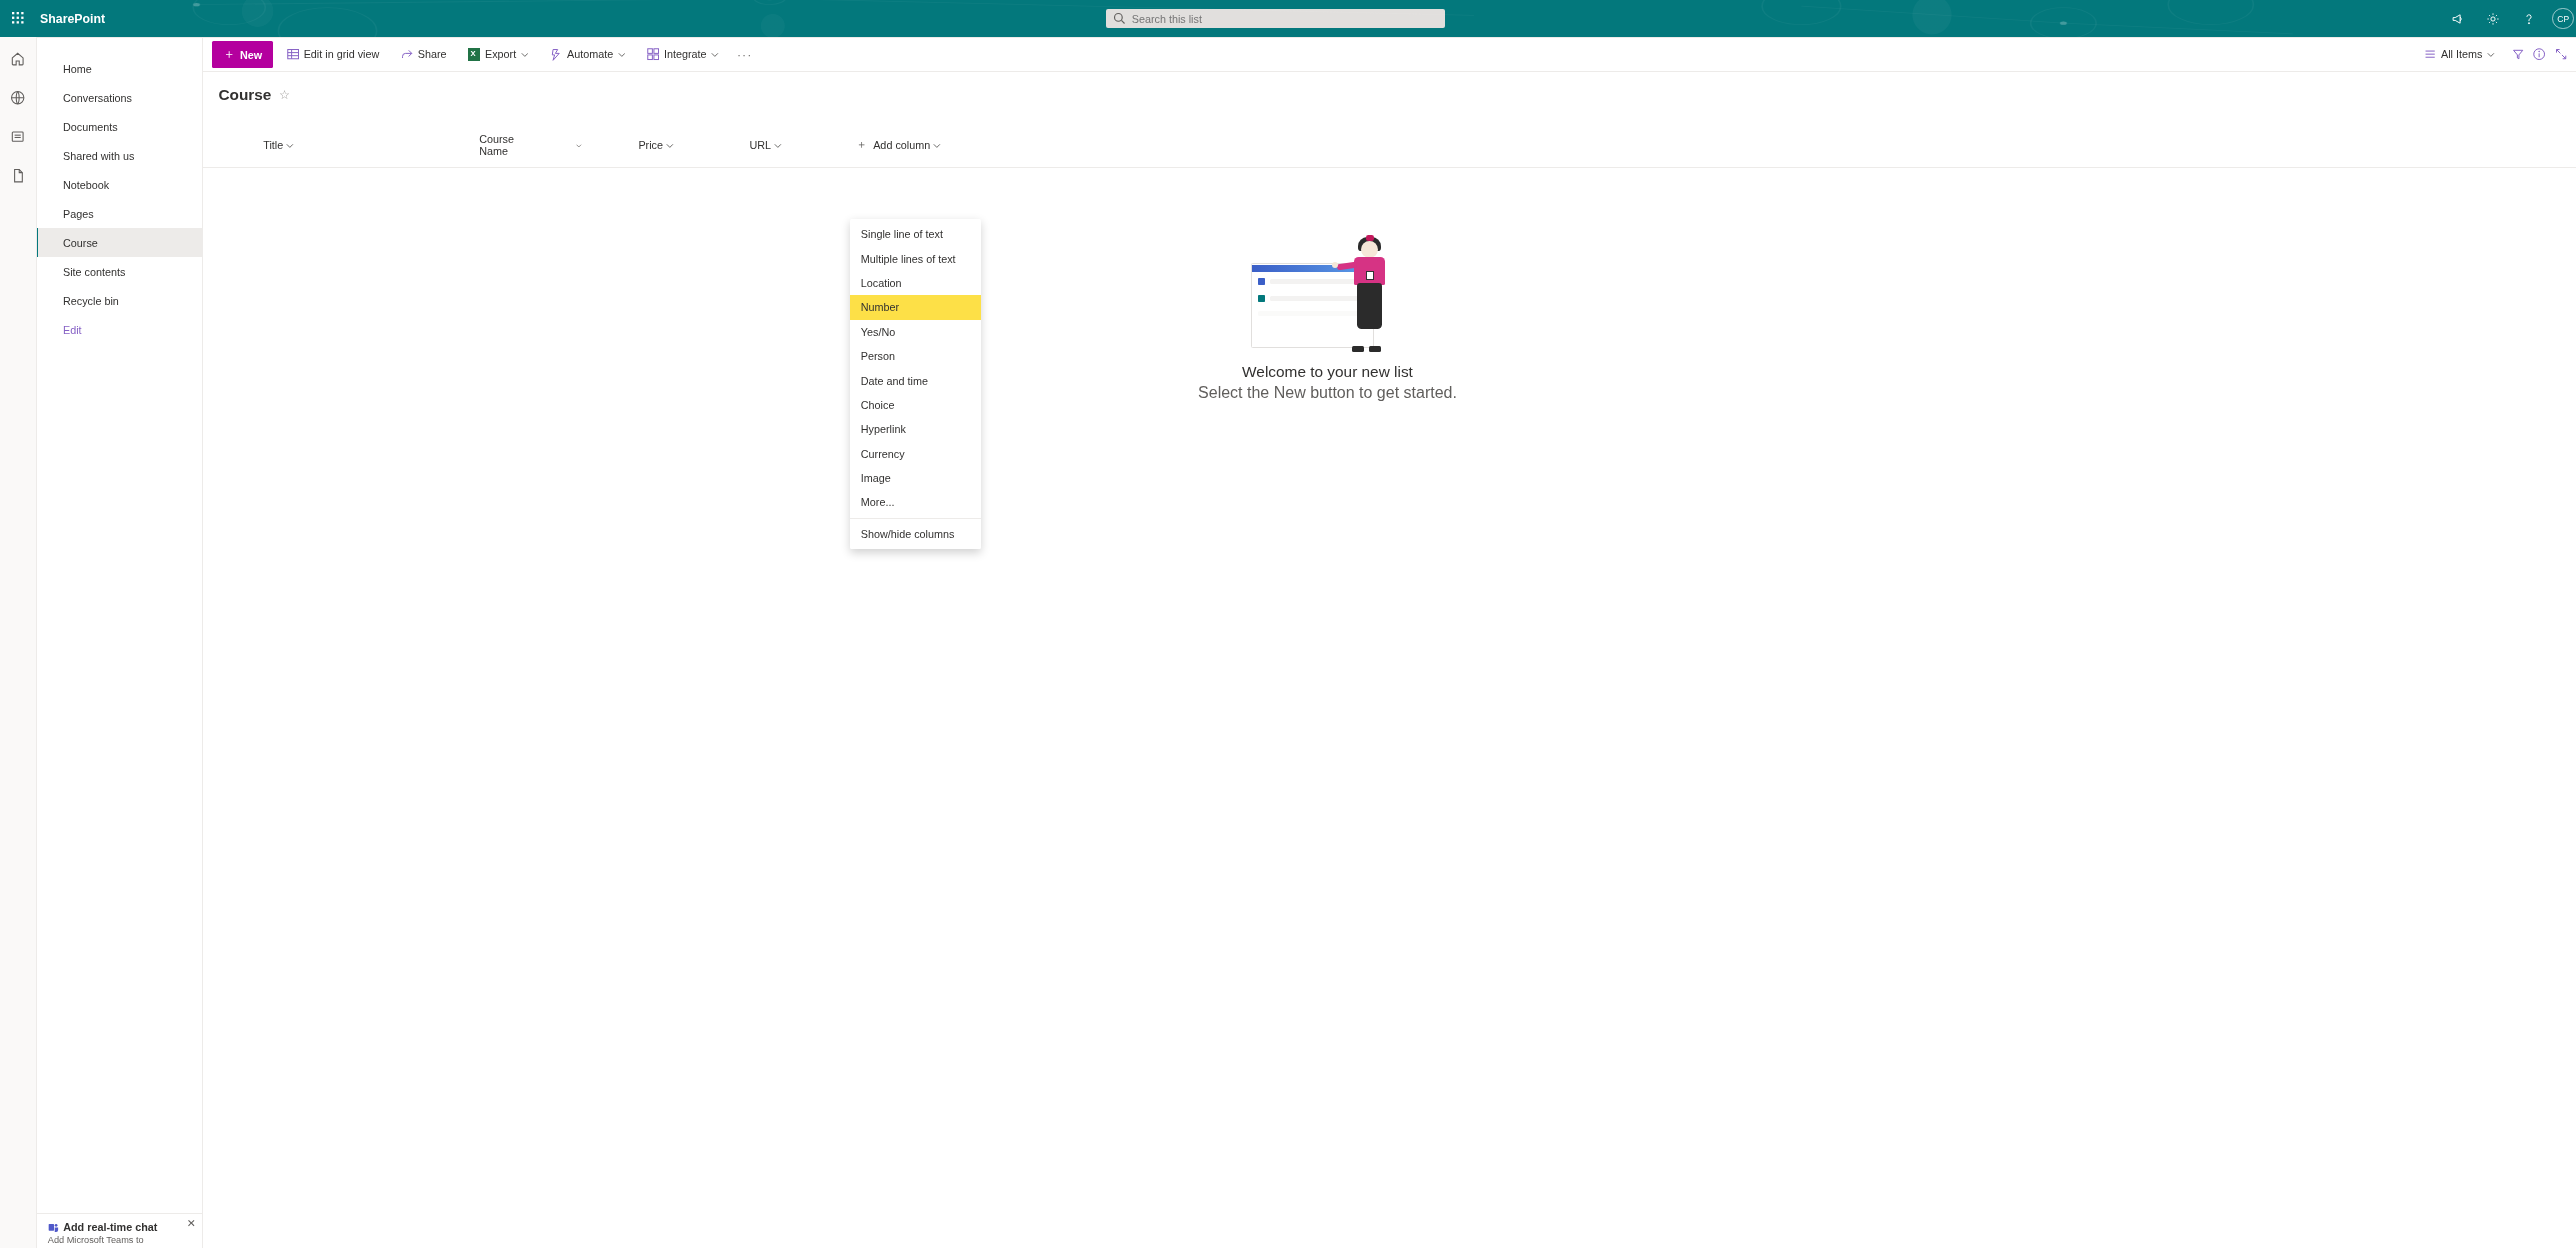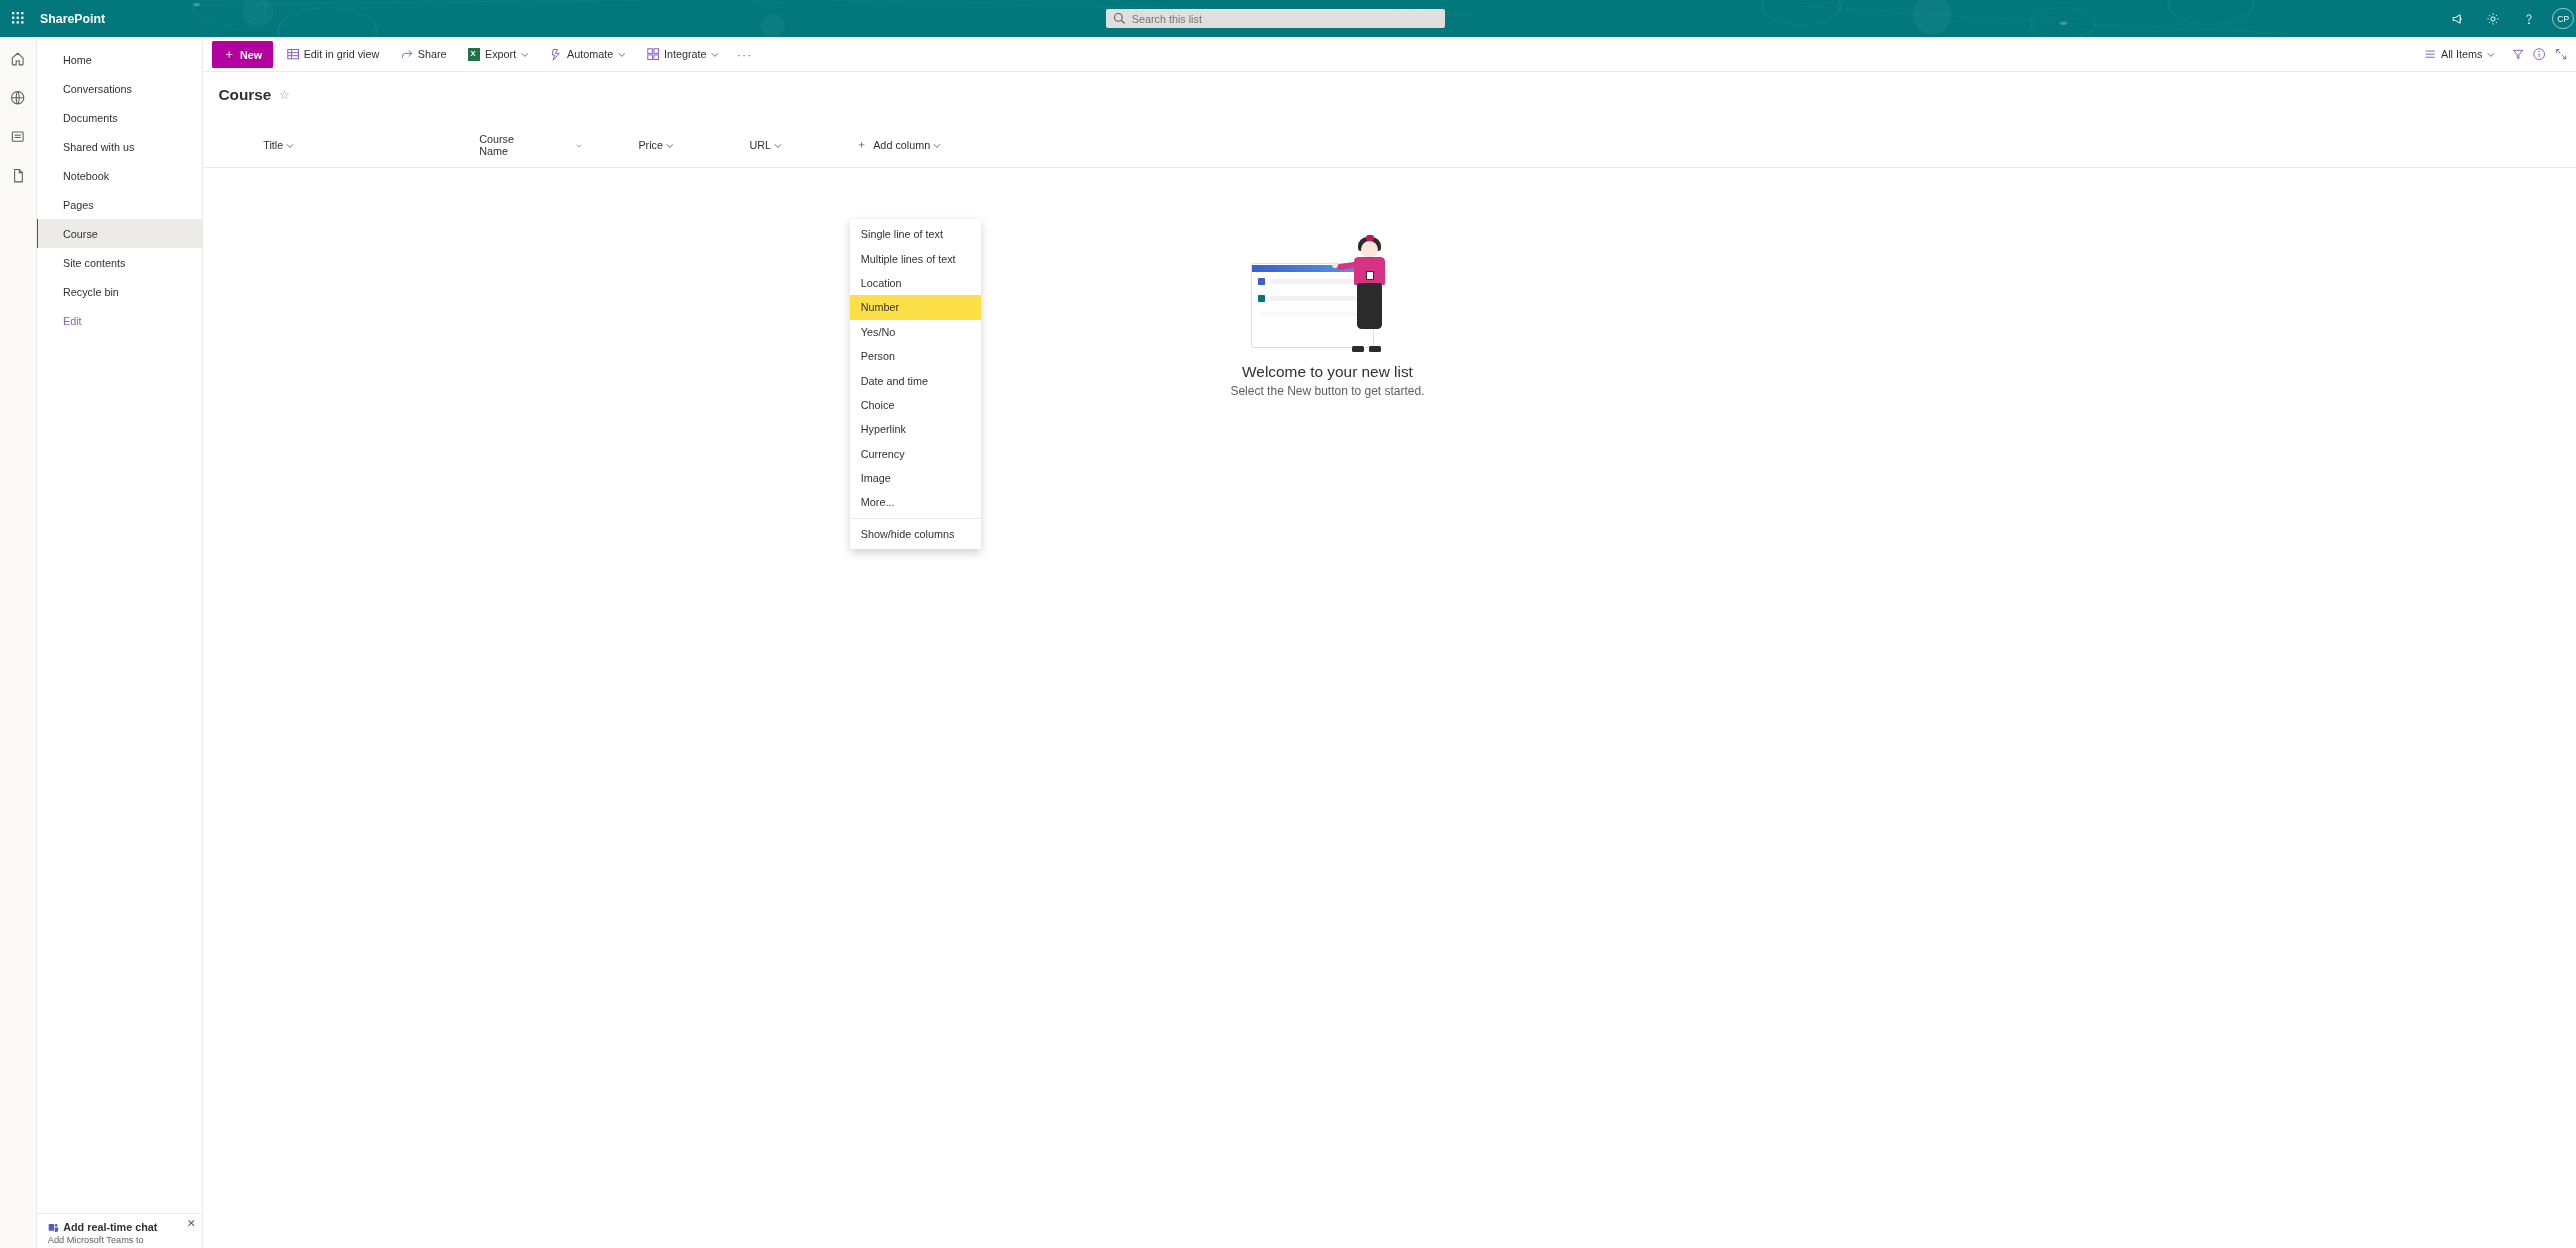--- a/index.html
+++ b/index.html
@@ -52,21 +52,21 @@
   .site-header-spacer { flex:1; }
   .site-meta { display:flex; align-items:center; gap:17px; color:#605e5c; font-size:10.8px;}
   .site-meta .star { color:#03787c; font-size:10.8px; }
   .site-meta .following-label { color:#323130; }
   .site-meta .members { display:flex; align-items:center; gap:4.6px; color:#323130;}
   .site-meta svg { stroke:#605e5c; fill:none; }
 
   .hub-row { display:flex; flex:1; min-height:0; }
 
   
-  .left-nav { width:166px; background:#fff; border-right:0.8px solid #edebe9; display:flex; flex-direction:column; padding-top:7px; position:relative; border-top:0.8px solid #edebe9;}
+  .left-nav { width:166px; background:#fff; border-right:0.8px solid #edebe9; display:flex; flex-direction:column; padding-top:16px; position:relative; border-top:0.8px solid #edebe9;}
   .left-nav a {
     display:block; padding: 8.5px 10.8px 8.5px 25px; color:#323130; text-decoration:none; font-size:10.8px; cursor:pointer;
     border-left:1.5px solid transparent;
   }
   .left-nav a.selected { background:#edebe9; border-left:1.5px solid #03787c; font-weight:400; }
   .left-nav a.edit-link { color:#8661c5; }
   .left-nav-spacer { flex:1; }
   .chat-promo { border-top:0.8px solid #edebe9; padding:7.7px 10.8px 3.1px 10.8px; position:relative;}
   .chat-promo .close-x { position:absolute; top:3.1px; right:6.2px; color:#605e5c; cursor:pointer; font-size:10.8px;}
   .chat-promo .title { font-weight:600; font-size:10.8px; margin-bottom:1.5px; display:flex; align-items:center; gap:4.6px;}
@@ -118,21 +118,21 @@
     padding:3.1px 0;
   }
   .dropdown-item { padding:6.2px 10.8px; cursor:pointer; font-size:10.8px; color:#323130;}
   .dropdown-item:hover, .dropdown-item.hovered { background:#fde047; }
   .dropdown-sep { height:0.8px; background:#edebe9; margin:3.1px 0;}
 
   
   .empty-state { display:flex; flex-direction:column; align-items:center; padding-top:69px; position:relative; left:-62px;}
   .empty-illus { width:154px; height:115px; position:relative; }
   .empty-title { font-size:15.4px; color:#323130; margin-top:10.8px;}
-  .empty-sub { font-size:12px; color:#605e5c; margin-top:3.1px;}
+  .empty-sub { font-size:16px; color:#605e5c; margin-top:3.1px;}
 
   .illus-window { position:absolute; left:0; top:26px; width:123px; height:85px; background:#fff; border:0.8px solid #e1dfdd; border-radius:1.5px;}
   .illus-bar { height:7.7px; background:linear-gradient(90deg,#3b5fc7,#5c9de8); margin:0.8px;}
   .illus-row { display:flex; align-items:center; gap:4.6px; padding:4.6px 6.2px;}
   .illus-sq { width:7.7px; height:7.7px; background:#3b5fc7; border-radius:0.8px;}
   .illus-sq.teal{ background:#03787c;}
   .illus-line { flex:1; height:4.6px; background:#f3f2f1; border-radius:1.5px;}
   .illus-person { position:absolute; right:7.7px; top:0; width:54px; height:115px;}
   .p-head{width:17px;height:17px;background:#f6e7d8;border-radius:50%;position:absolute;top:4.6px;left:18.5px;}
   .p-hair{width:23px;height:14px;background:#2b2b2b;border-radius:9.2px 9.2px 3.1px 3.1px;position:absolute;top:0;left:15.4px;}

